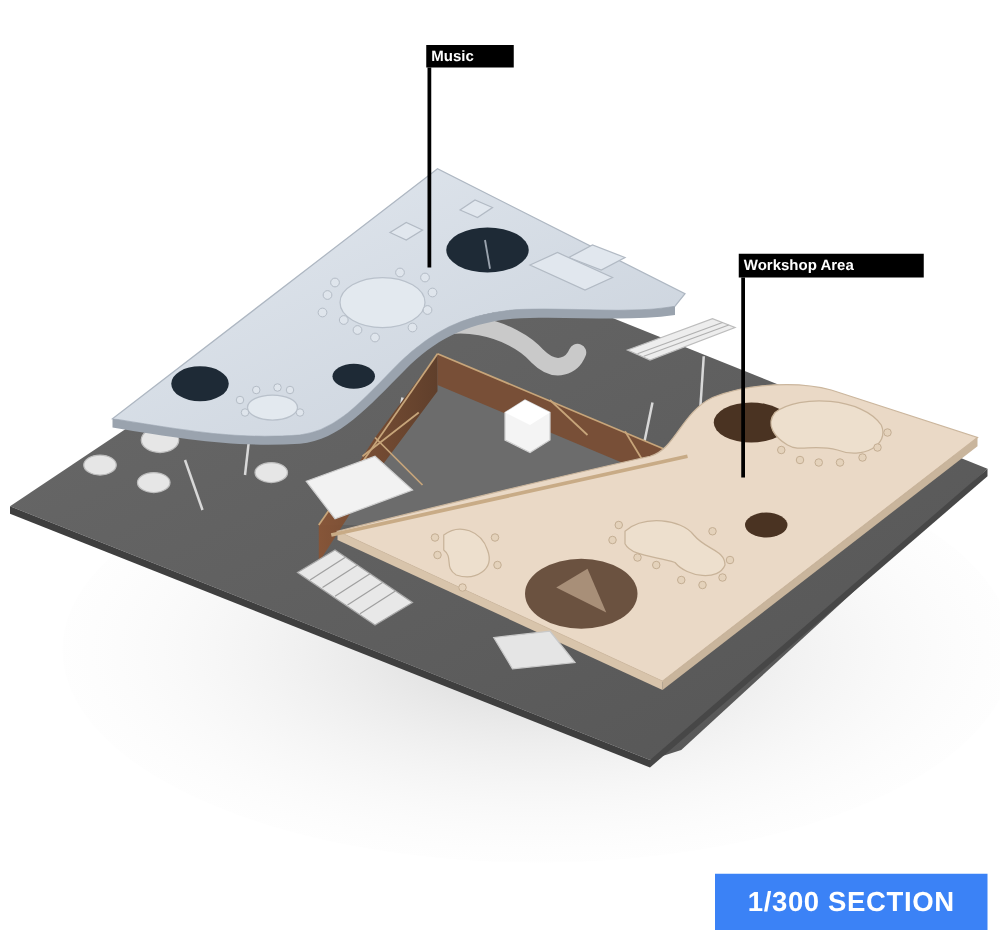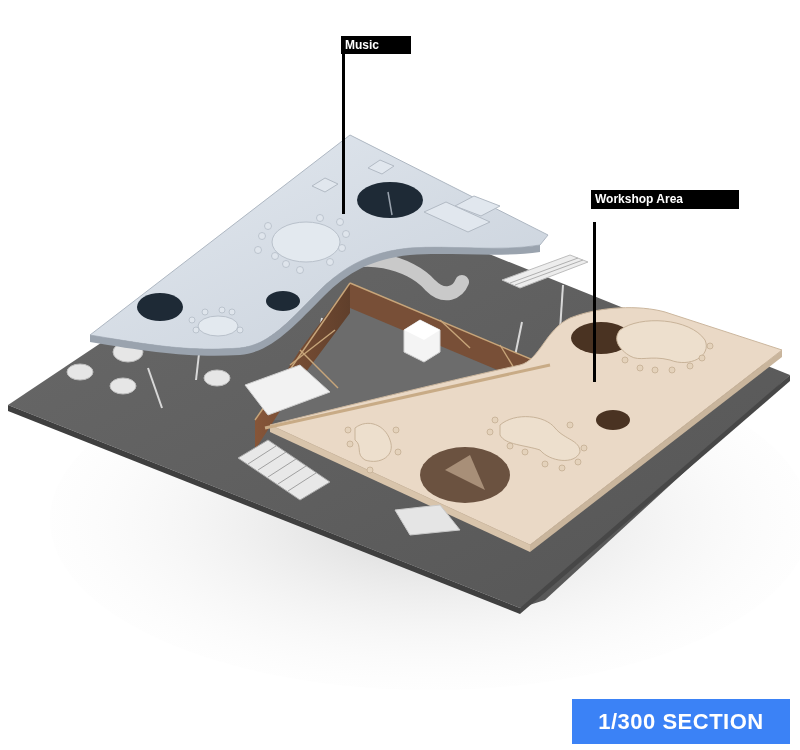--- a/index.html
+++ b/index.html
@@ -9,21 +9,21 @@
       font-family: "Liberation Sans", sans-serif;
     }
     .stage { position: absolute; left: 0; top: 0; width: 800px; height: 750px; padding-left: 32px; }
     .stage svg { position: absolute; left: 0; top: 0; }
     .flag {
       position: absolute; background: #000; color: #fff;
       font-family: "Liberation Sans", sans-serif; font-weight: bold;
       white-space: nowrap; line-height: 1;
     }
     .flag-music { left: 341px; top: 36px; width: 70px; height: 18px; font-size: 12px; padding: 3px 0 0 4px; box-sizing: border-box; }
-    .flag-workshop { left: 591px; top: 190px; width: 148px; height: 19px; font-size: 12px; padding: 3px 0 0 4px; box-sizing: border-box; }
+    .flag-workshop { left: 591px; top: 203px; width: 148px; height: 19px; font-size: 12px; padding: 3px 0 0 4px; box-sizing: border-box; }
     .pole { position: absolute; background: #000; width: 3px; }
     .pole-music { left: 342px; top: 54px; height: 160px; }
     .pole-workshop { left: 593px; top: 222px; height: 160px; }
     .scale-badge {
       position: absolute; left: 572px; top: 699px; width: 218px; height: 45px;
       background: #3b82f6; color: #fff; font-weight: bold; font-size: 22px;
       display: flex; align-items: center; justify-content: center; letter-spacing: 0.5px;
     }
   </style>
 </head>

